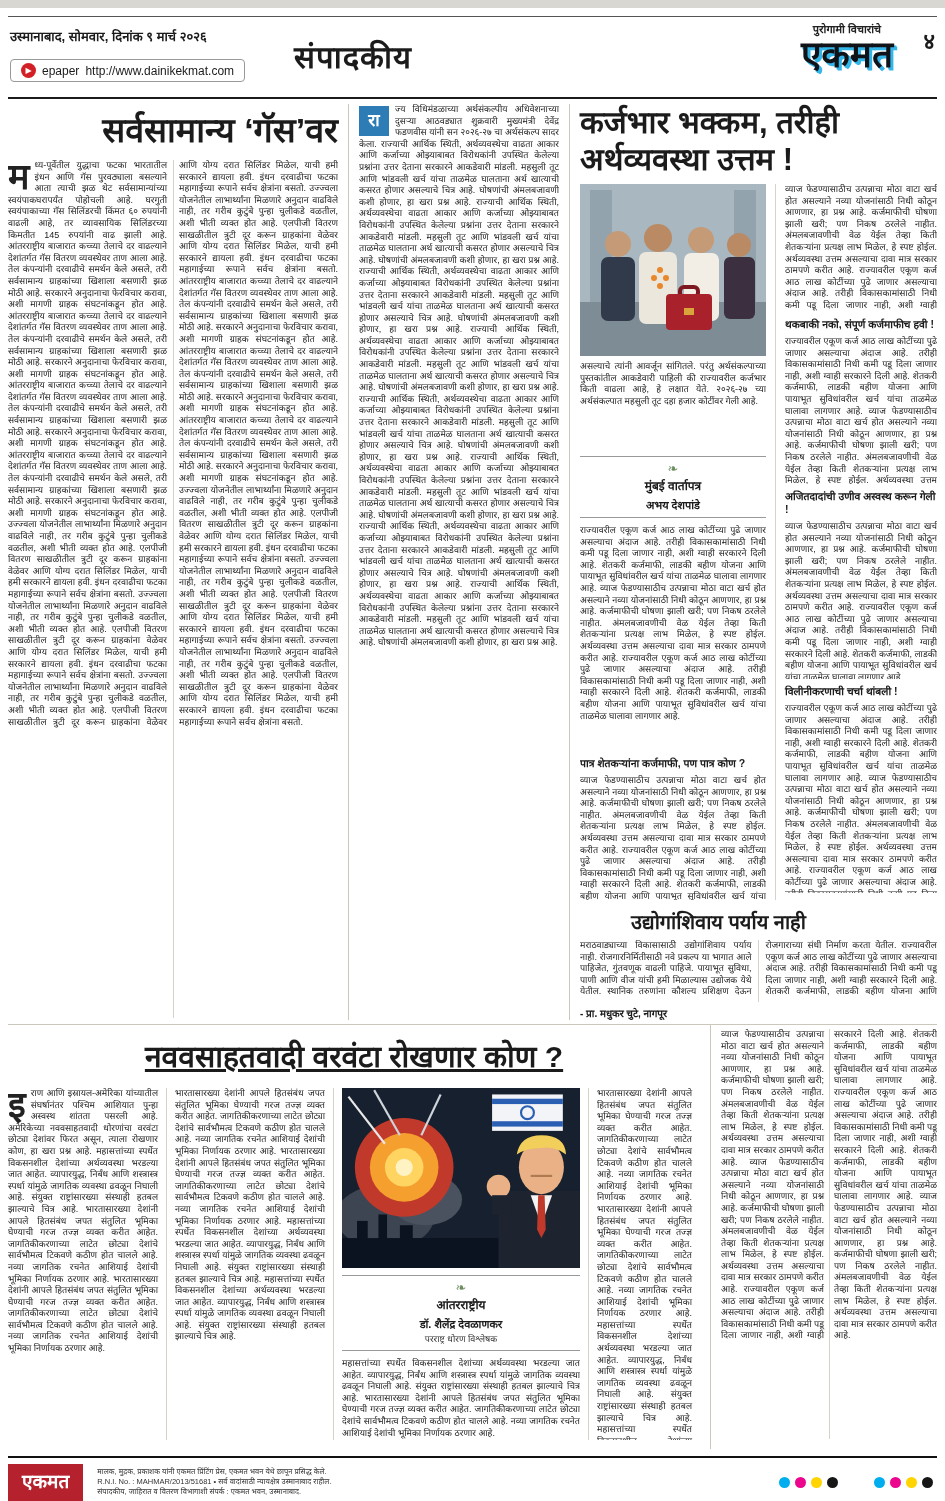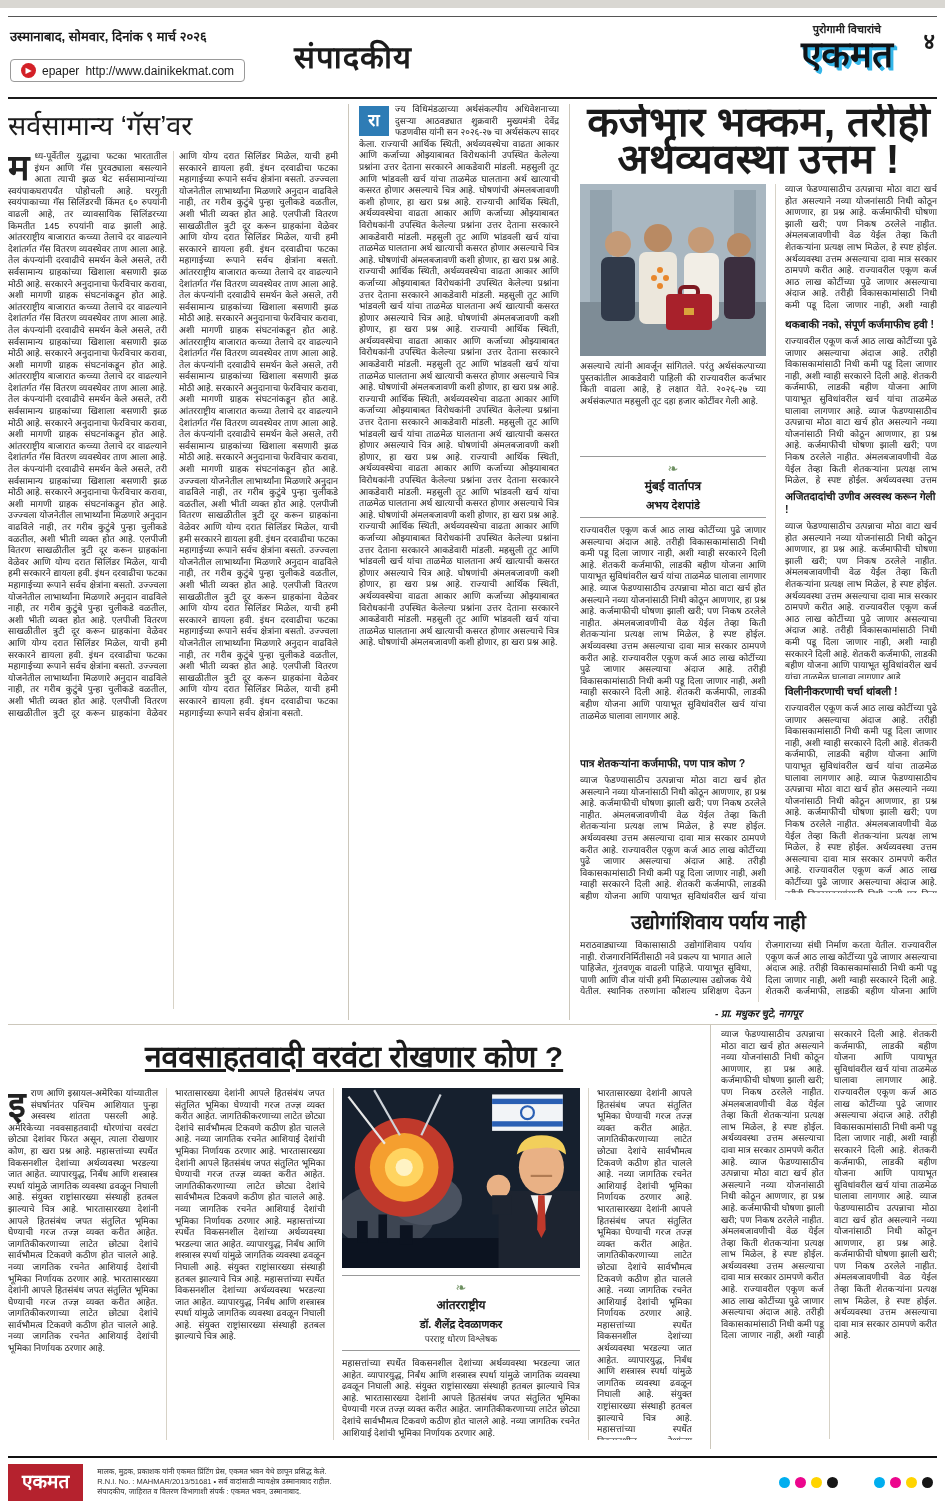--- a/index.html
+++ b/index.html
@@ -16,43 +16,43 @@
   .masthead{position:absolute;right:44px;top:4px;text-align:center;}
   .m-tag{font-size:11px;font-weight:bold;color:#222;}
   .m-name{font-size:37px;font-weight:900;line-height:38px;color:#101418;
           text-shadow:2px 2px 0 #35b6e9,3px 3px 0 #35b6e9;}
   .pageno{position:absolute;right:2px;top:8px;font-size:22px;font-weight:bold;}
   
   .main{position:absolute;left:8px;right:8px;top:96px;height:916px;display:flex;}
   .c-left{width:330px;padding-right:10px;border-right:1px solid #ccc7bb;overflow:hidden;}
   .c-mid{width:200px;padding:0 10px;border-right:1px solid #ccc7bb;overflow:hidden;}
   .c-right{flex:1;padding-left:10px;display:flex;flex-direction:column;overflow:hidden;}
-  .gas-head{font-size:27px;font-weight:normal;text-align:left;margin:2px 0 8px;}
+  .gas-head{font-size:34px;font-weight:bold;text-align:right;margin:2px 0 8px;}
   .twocol{column-count:2;column-gap:12px;column-rule:1px solid #d7d2c6;height:858px;overflow:hidden;}
   .bodytext{font-size:9px;line-height:11.6px;text-align:justify;color:#222;}
   .dc{float:left;font-size:36px;line-height:32px;font-weight:bold;padding:1px 5px 0 0;}
   .dc-box{float:left;width:30px;height:30px;background:#2e7cb5;color:#fff;font-weight:bold;font-size:17px;
           line-height:30px;text-align:center;margin:2px 6px 2px 0;}
   .c-mid .bodytext{height:912px;overflow:hidden;}
-  .bud-head{font-size:41px;font-weight:bold;text-align:center;line-height:37px;margin:0 0 6px;}
+  .bud-head{font-size:31px;font-weight:bold;text-align:left;line-height:37px;margin:0 0 6px;}
   .right-cols{display:flex;height:722px;overflow:hidden;}
   .rcA{width:186px;padding-right:9px;border-right:1px solid #d7d2c6;overflow:hidden;}
   .rcB{flex:1;padding-left:9px;overflow:hidden;}
   .photo{width:100%;display:block;}
   .block{overflow:hidden;margin-top:5px;}
   .kicker{border-top:1px solid #999;border-bottom:1px solid #999;text-align:center;padding:6px 0 5px;margin:7px 0;}
   .k-leaf{font-size:13px;color:#6d8f60;line-height:12px;}
   .k-title{font-size:12px;font-weight:bold;margin-top:2px;}
   .k-author{font-size:11px;font-weight:bold;margin-top:3px;}
   .k-role{font-size:9px;color:#333;margin-top:1px;}
   .subhead{font-size:10.5px;font-weight:bold;margin:6px 0 2px;line-height:13px;}
   .industry{margin-top:8px;}
   .ind-head{text-align:center;font-size:20px;font-weight:bold;margin:0 80px 5px 0;}
   .ind-cols{column-count:2;column-gap:14px;column-rule:1px solid #d7d2c6;height:62px;overflow:hidden;}
-  .signature{text-align:center;font-size:10px;font-weight:bold;margin-top:4px;font-style:italic;}
+  .signature{text-align:left;font-size:10px;font-weight:bold;margin-top:4px;}
   
   .bottom{position:absolute;left:8px;right:8px;top:1016px;height:424px;border-top:1px solid #ccc7bb;display:flex;}
   .b-left{width:692px;padding-right:10px;border-right:1px solid #ccc7bb;overflow:hidden;}
   .b-right{flex:1;padding-left:10px;overflow:hidden;}
   .neo-head{text-align:center;font-size:30px;font-weight:bold;margin:10px 0 12px;text-decoration:underline;}
   .bcols{display:flex;height:352px;overflow:hidden;}
   .bc{padding:0 8px;border-right:1px solid #d7d2c6;overflow:hidden;}
   .bc1{width:150px;padding-left:0;}
   .bc2{width:150px;}
   .bc3{width:238px;}

